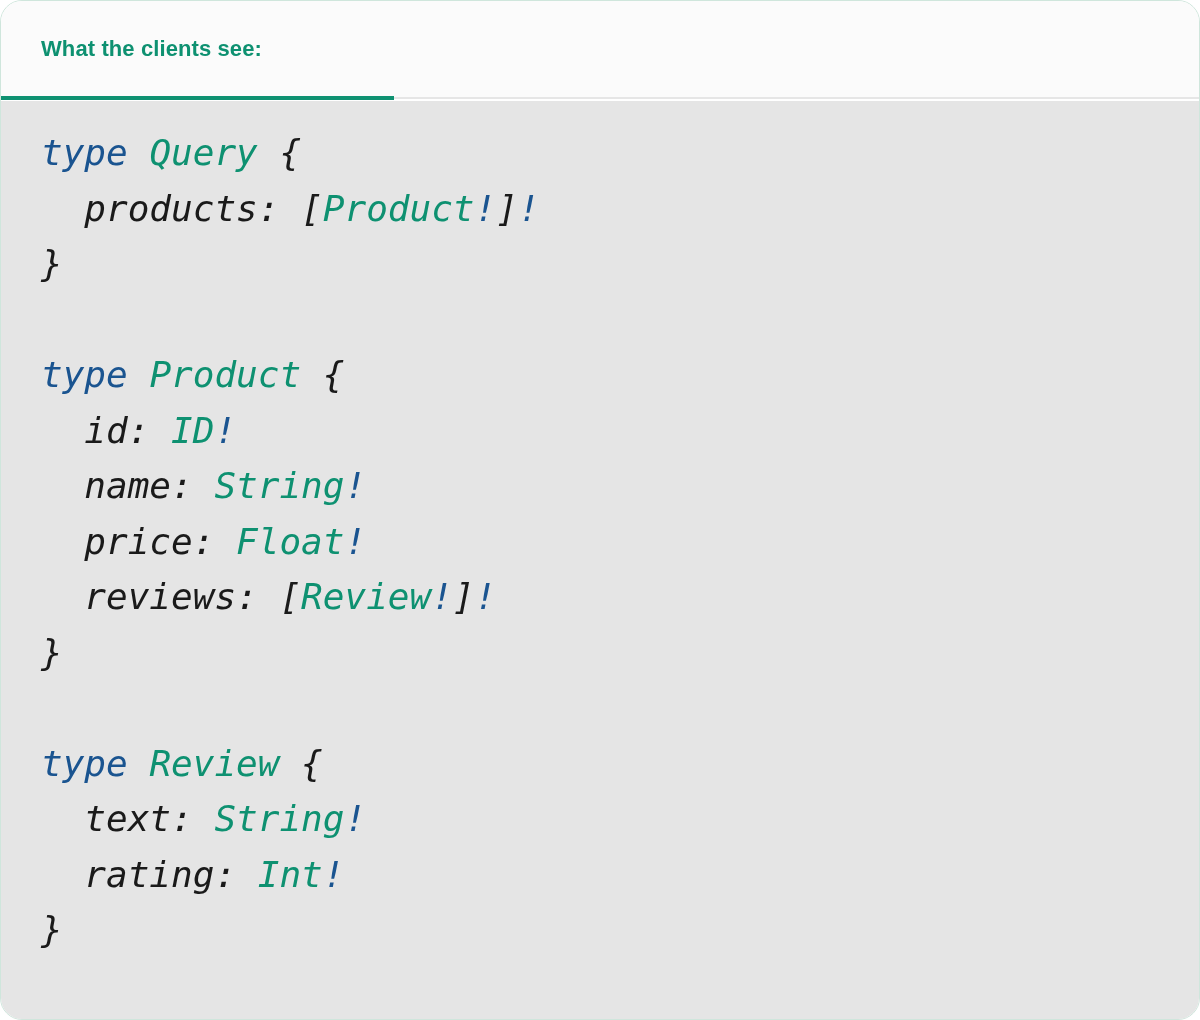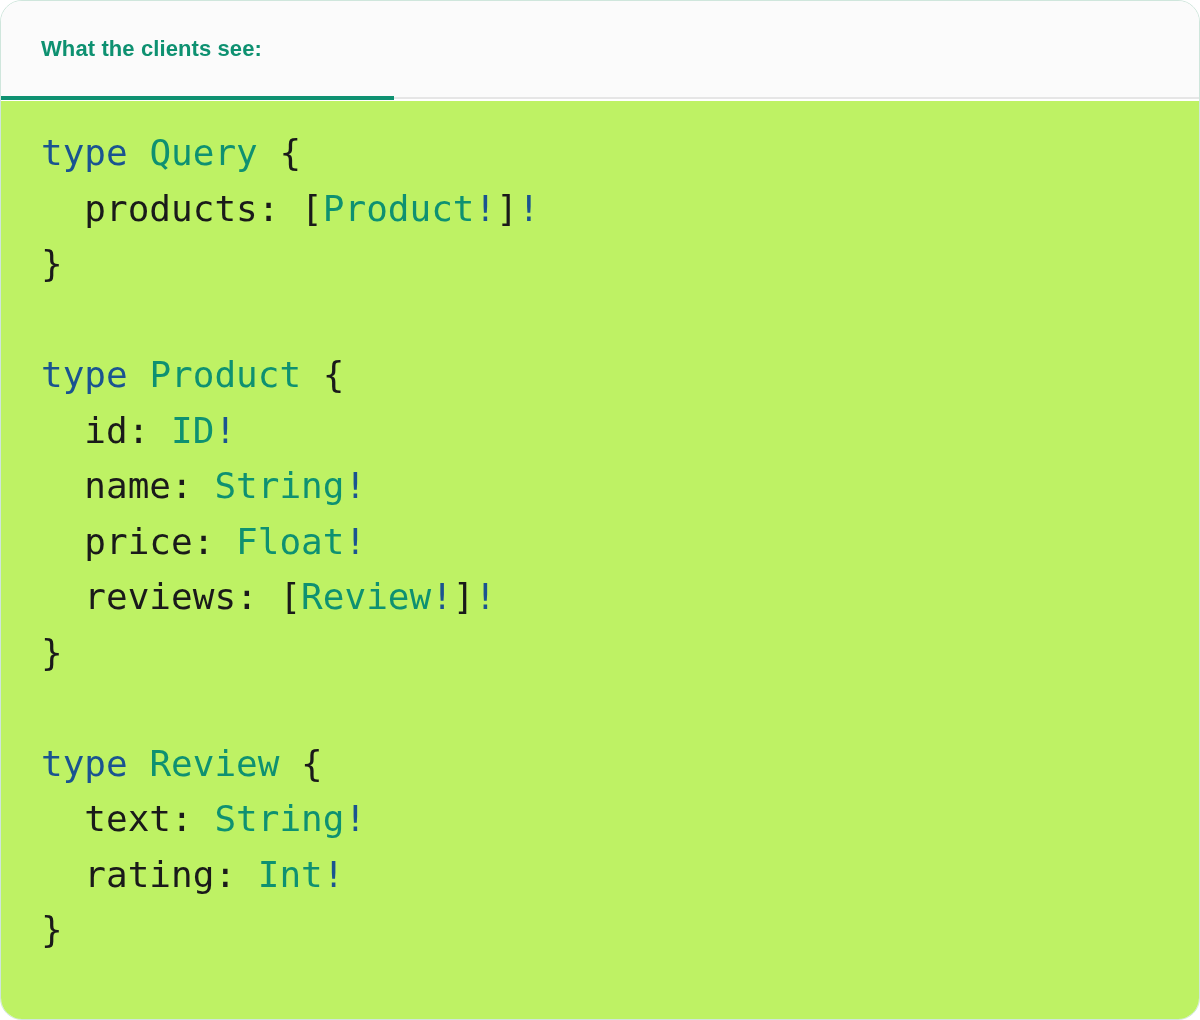--- a/index.html
+++ b/index.html
@@ -72,21 +72,22 @@
     background: #0e9171;
   }
 
   
   .codewrap {
     position: absolute;
     left: 0;
     top: 100px;
     width: 1200px;
     height: 920px;
-    background: #bef264;
+    background: #e5e5e5;
+    font-style: italic;
   }
   .code {
     margin: 0;
     padding: 24px 0 0 40px;
     font-family: "DejaVu Sans Mono", monospace;
     font-size: 36px;
     line-height: 55.5px;
     white-space: pre;
     color: #1a1a1a;
     font-weight: 500;

